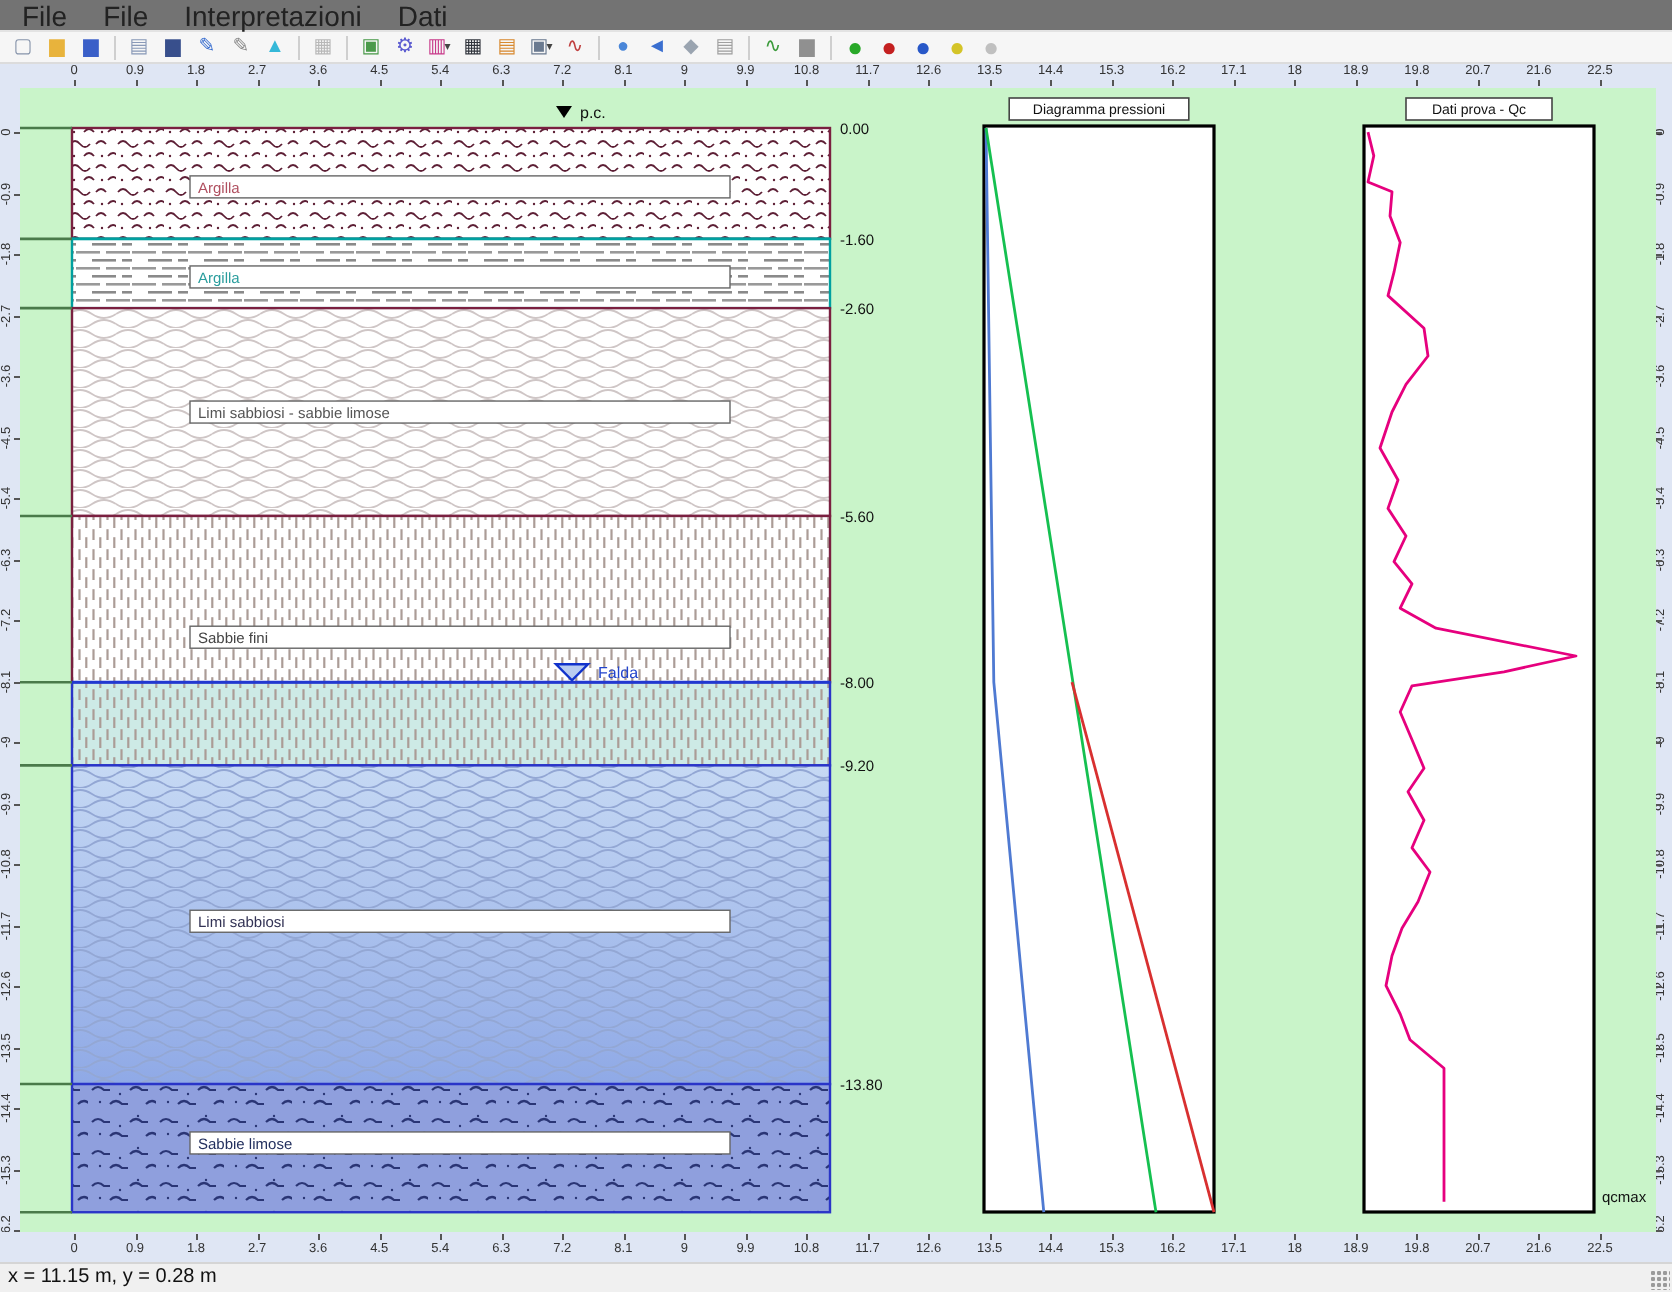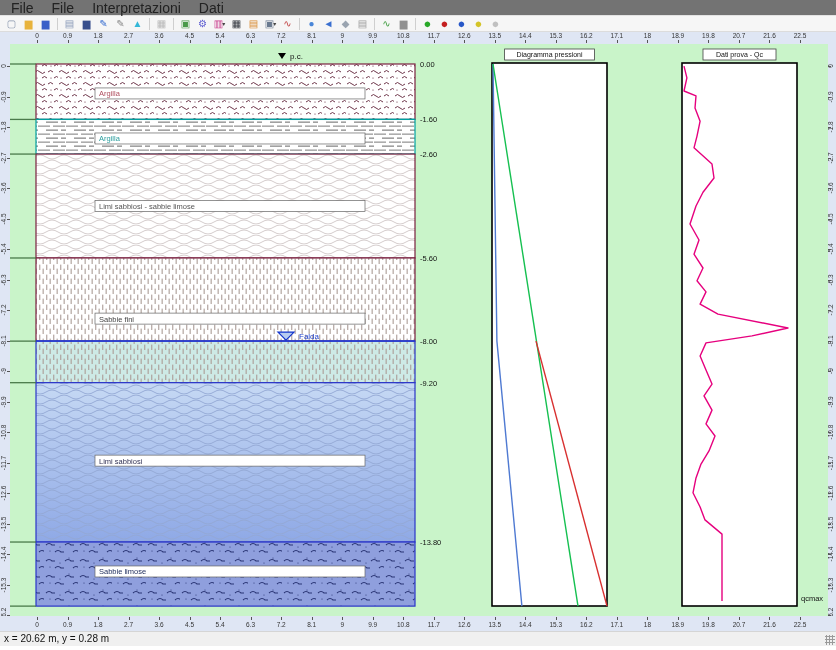--- a/index.html
+++ b/index.html
@@ -452,15 +452,15 @@
       <span class="vr-num" style="top: 505px;">-14.4</span>
       <span class="vr-tick" style="top: 510px;"></span>
       <span class="vr-num" style="top: 535.5px;">-15.3</span>
       <span class="vr-tick" style="top: 540.5px;"></span>
       <span class="vr-num" style="top: 566px;">-16.2</span>
       <span class="vr-tick" style="top: 571px;"></span>
     </div>
 </div>
 
 <div class="statusbar">
-  <span>x = 20.62 m, y = 0.28 m</span>
+  <span>x = 11.15 m, y = 0.28 m</span>
   <span class="grip"></span>
 </div>
 
 </body></html>

